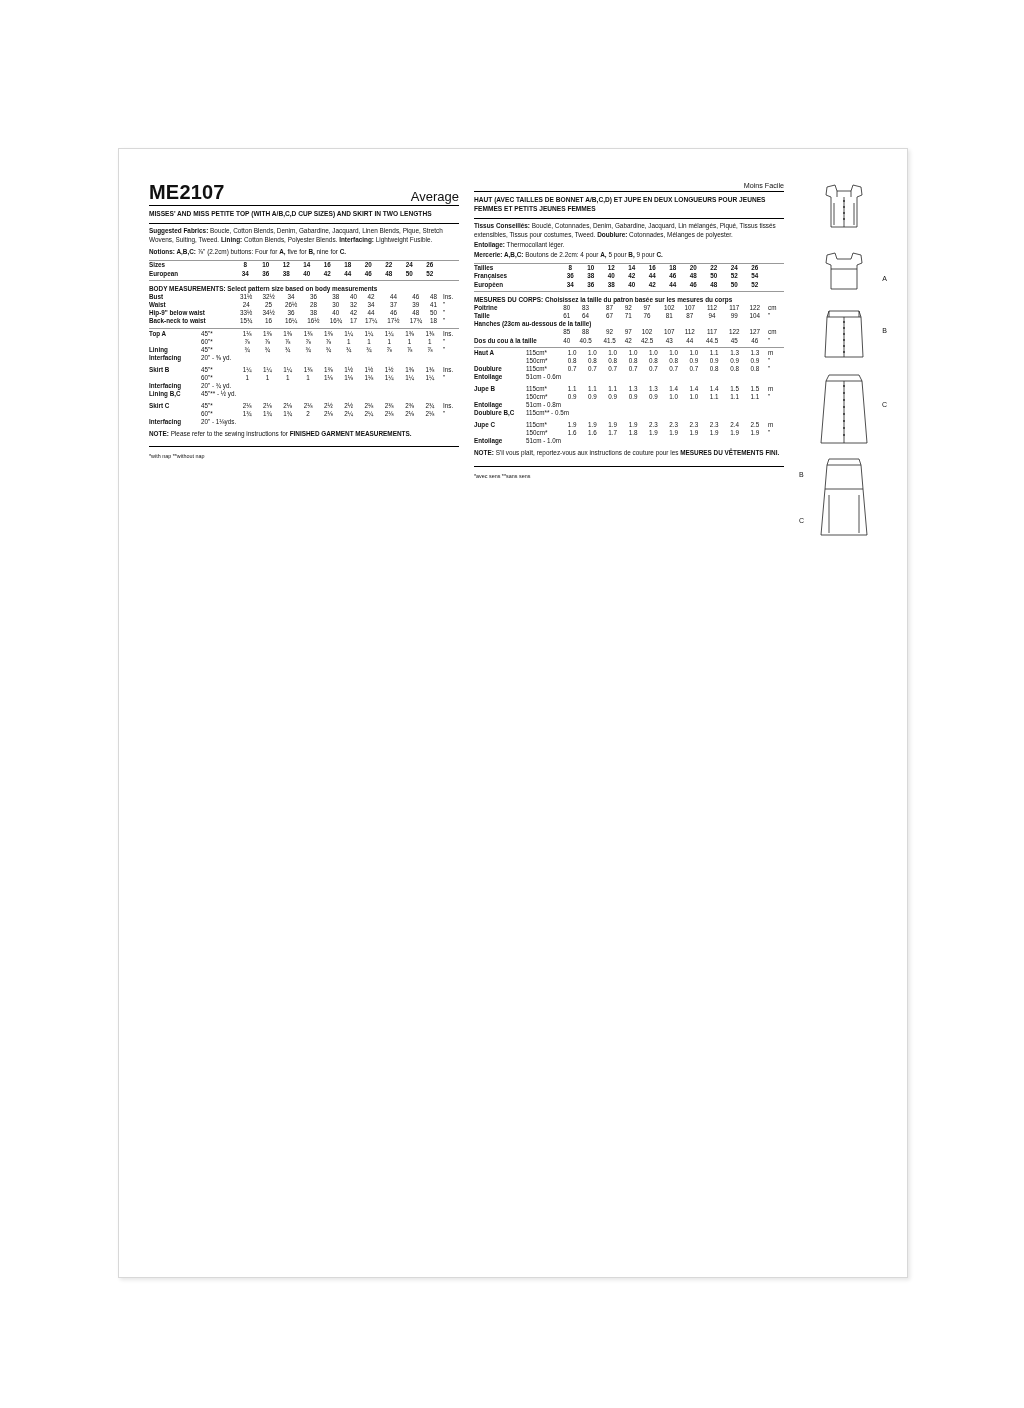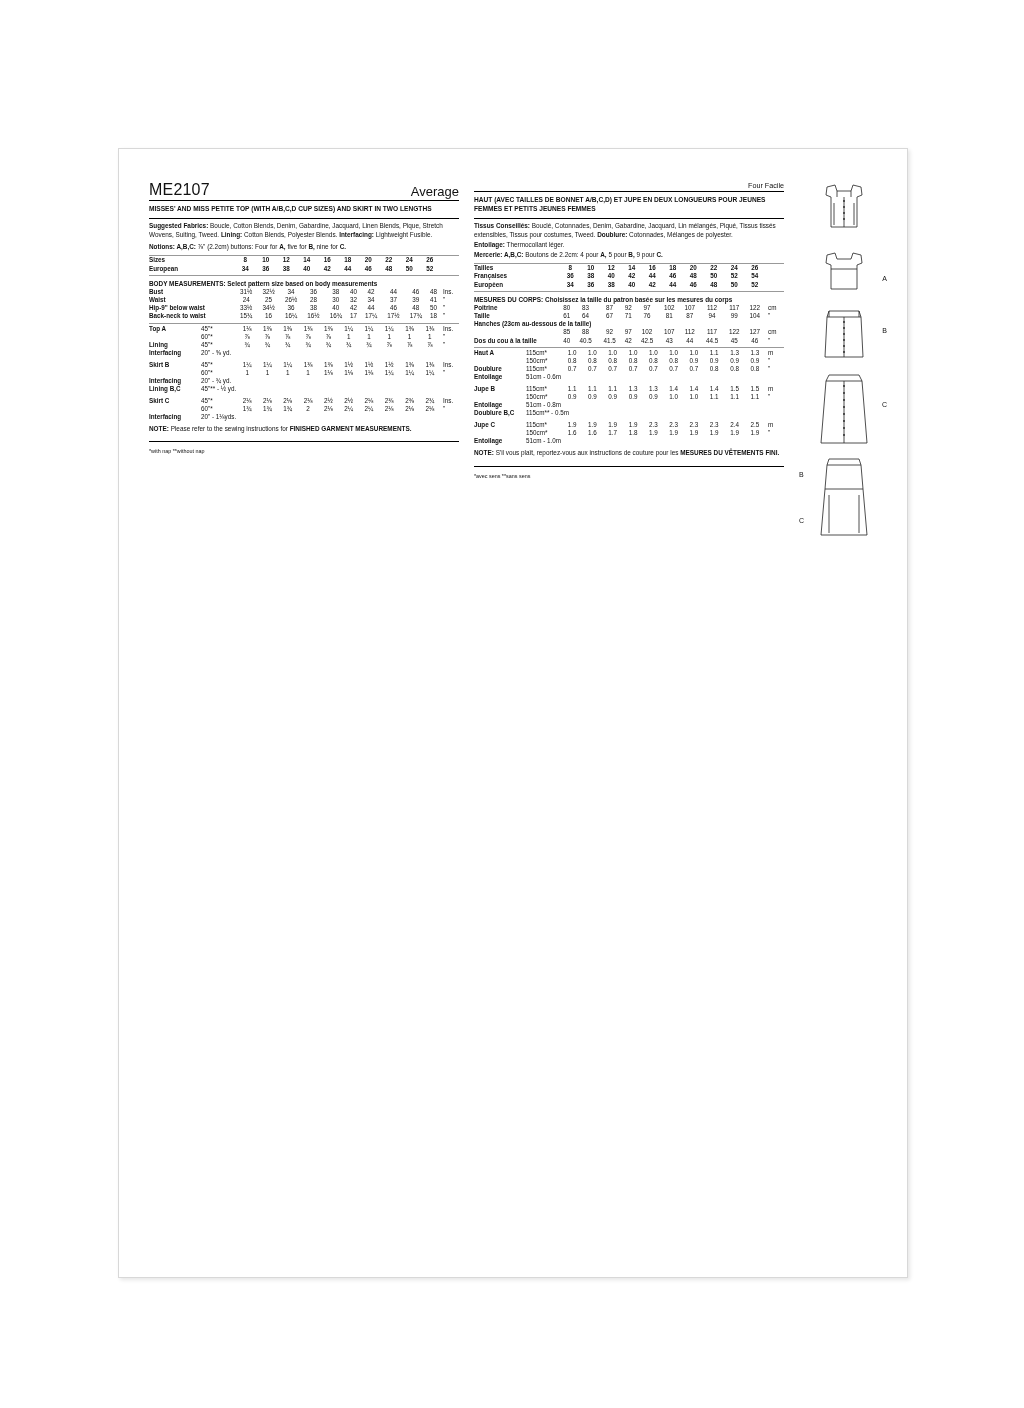--- a/index.html
+++ b/index.html
@@ -6,21 +6,21 @@
   body{width:1024px;height:1408px;font-family:"Liberation Sans",sans-serif;color:#111;}
   .page{position:absolute;left:118px;top:148px;width:790px;height:1130px;background:#fff;border:1px solid #d8d8d8;box-shadow:2px 2px 4px rgba(0,0,0,0.10);box-sizing:border-box;}
   .content{position:absolute;left:30px;top:32px;width:740px;}
 
   .col{position:absolute;top:0;width:310px;}
   .col-left{left:0;}
   .col-right{left:325px;}
   .illus{position:absolute;left:650px;top:0;width:90px;}
 
   .title-row{display:flex;justify-content:space-between;align-items:flex-end;border-bottom:1px solid #000;padding-bottom:1px;}
-  .code{font-size:16px;font-weight:normal;letter-spacing:0.2px;}
+  .code{font-size:20px;font-weight:bold;letter-spacing:0.2px;}
   .diff{font-size:13px;}
   .diff-right{font-size:7.2px;}
 
   .headline{font-size:6.6px;font-weight:bold;margin-top:4px;line-height:1.35;}
   .rule{border-top:1px solid #000;margin-top:4px;}
   .rule-thin{border-top:0.6px solid #999;margin-top:3px;}
 
   p.block{font-size:6.4px;line-height:1.4;margin:3px 0 0 0;}
   b{font-weight:bold;}
 
@@ -298,21 +298,21 @@
       <div class="note">
         <b>NOTE:</b><span> Please refer to the sewing instructions for </span><b>FINISHED GARMENT MEASUREMENTS.</b>
       </div>
 
       <div class="hr-foot"></div>
       <div class="foot">*with nap   **without nap</div>
     </div>
 
     <div class="col col-right">
       <div class="title-row" style="justify-content:flex-end">
-        <span class="diff-right">Four Facile</span>
+        <span class="diff-right">Moins Facile</span>
       </div>
       <div class="headline">HAUT (AVEC TAILLES DE BONNET A/B,C,D) ET JUPE EN DEUX LONGUEURS POUR JEUNES FEMMES ET PETITS JEUNES FEMMES</div>
       <div class="rule"></div>
 
       <p class="block">
         <b>Tissus Conseillés:</b><span> Bouclé, Cotonnades, Denim, Gabardine, Jacquard, Lin mélangés, Piqué, Tissus tissés extensibles, Tissus pour costumes, Tweed. </span><b>Doublure:</b><span> Cotonnades, Mélanges de polyester.</span>
       </p>
       <p class="block" style="margin-top:1px">
         <b>Entoilage:</b><span> Thermocollant léger.</span>
       </p>

